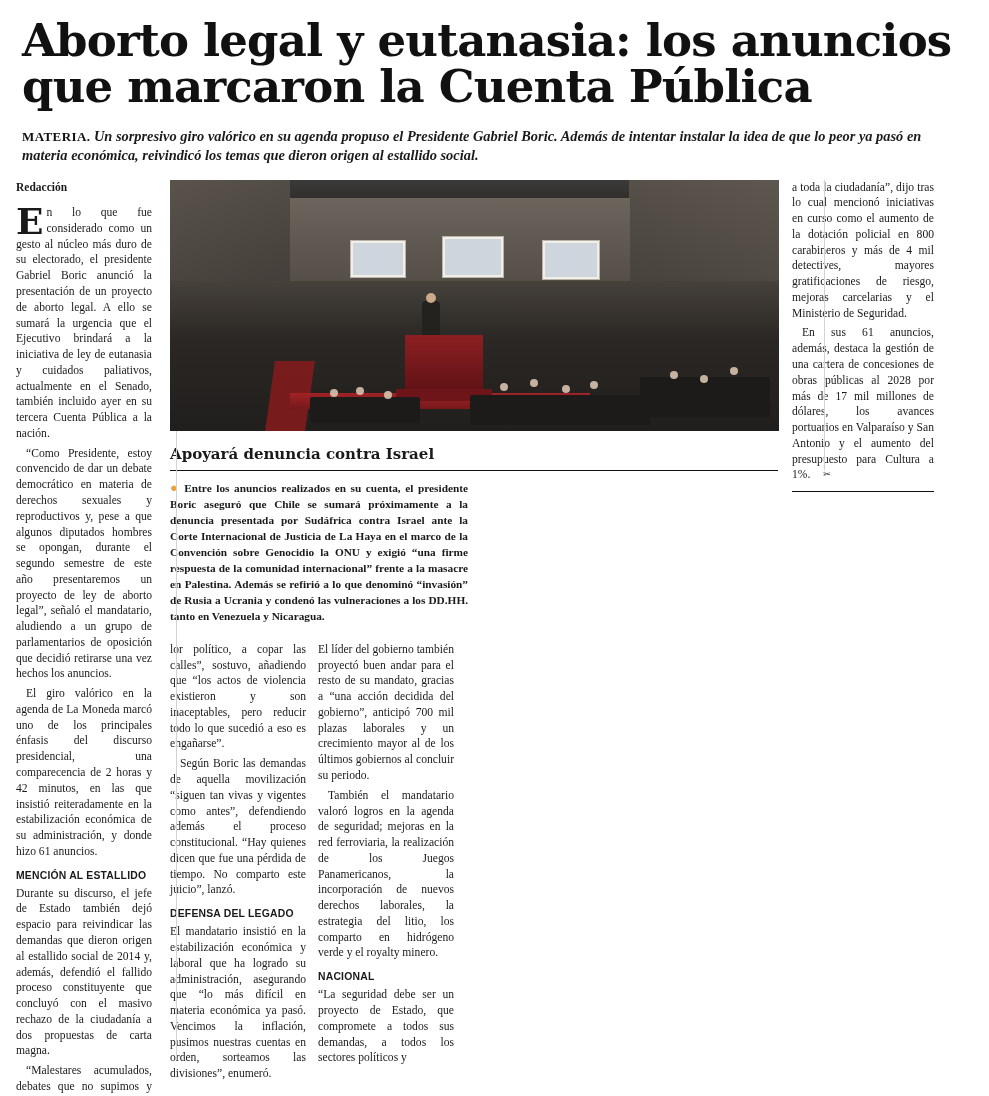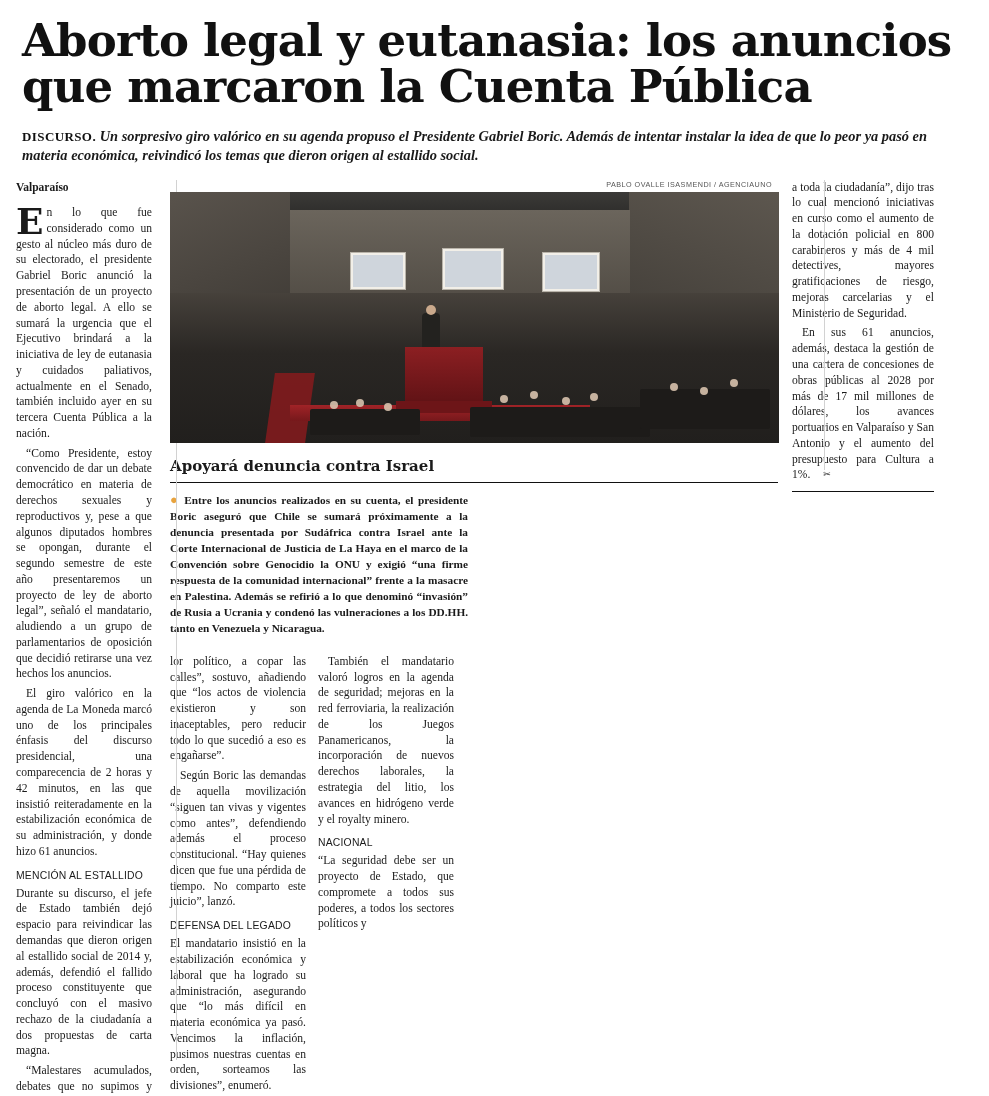--- a/index.html
+++ b/index.html
@@ -78,21 +78,21 @@
   .dropcap {
     float: left;
     font-family: "DejaVu Serif", serif;
     font-weight: bold;
     font-size: 36px;
     line-height: 0.82;
     margin: 2px 3px 0 0;
   }
   .subhead {
     font-family: "Liberation Sans", sans-serif;
-    font-weight: normal;
+    font-weight: bold;
     font-size: 10.4px;
     letter-spacing: 0.2px;
     margin: 9px 0 3px 0;
     text-align: left;
   }
 
   
   .center {
     width: 620px;
     padding: 0 6px;
@@ -202,45 +202,44 @@
   .ph-tv-inner { position:absolute; inset:2px; background:#cfd5dc; }
 </style>
 </head>
 <body>
 
 <div class="page">
 
   <h1 class="headline">Aborto legal y eutanasia: los anuncios que marcaron la Cuenta Pública</h1>
 
   <div class="deck">
-    <span class="kicker">DISCURSO.</span>
+    <span class="kicker">MATERIA.</span>
     <span>Un sorpresivo giro valórico en su agenda propuso el Presidente Gabriel Boric. Además de intentar instalar la idea de que lo peor ya pasó en materia económica, reivindicó los temas que dieron origen al estallido social.</span>
   </div>
 
   <div class="body-wrap">
 
     <div class="vrule" style="left:160px; height:880px;"></div>
     <div class="vrule" style="left:808px; height:290px;"></div>
 
     <div class="col col1">
-      <div class="redaccion">Valparaíso</div>
+      <div class="redaccion">Redacción</div>
 
       <p class="first dropcap-para"><span class="dropcap">E</span><span>n lo que fue considerado como un gesto al núcleo más duro de su electorado, el presidente Gabriel Boric anunció la presentación de un proyecto de aborto legal. A ello se sumará la urgencia que el Ejecutivo brindará a la iniciativa de ley de eutanasia y cuidados paliativos, actualmente en el Senado, también incluido ayer en su tercera Cuenta Pública a la nación.</span></p>
 
       <p>“Como Presidente, estoy convencido de dar un debate democrático en materia de derechos sexuales y reproductivos y, pese a que algunos diputados hombres se opongan, durante el segundo semestre de este año presentaremos un proyecto de ley de aborto legal”, señaló el mandatario, aludiendo a un grupo de parlamentarios de oposición que decidió retirarse una vez hechos los anuncios.</p>
       <p>El giro valórico en la agenda de La Moneda marcó uno de los principales énfasis del discurso presidencial, una comparecencia de 2 horas y 42 minutos, en las que insistió reiteradamente en la estabilización económica de su administración, y donde hizo 61 anuncios.</p>
 
       <div class="subhead">MENCIÓN AL ESTALLIDO</div>
       <p class="first">Durante su discurso, el jefe de Estado también dejó espacio para reivindicar las demandas que dieron origen al estallido social de 2014 y, además, defendió el fallido proceso constituyente que concluyó con el masivo rechazo de la ciudadanía a dos propuestas de carta magna.</p>
       <p>“Malestares acumulados, debates que no supimos y decisiones que no se tomaron a tiempo y que siguen todavía pendientes, condujeron a cientos de miles de chilenos y chilenas, sin distinción de co-</p>
     </div>
 
     <div class="center">
 
-      <div class="credit">PABLO OVALLE ISASMENDI / AGENCIAUNO</div>
 
       <div class="photo">
         <div class="ph-ceiling"></div>
         <div class="ph-ceil-band"></div>
         <div class="ph-left-wall"></div>
         <div class="ph-right-wall"></div>
         <div class="ph-screenwall"></div>
 
         <div class="ph-tvbox" style="left:180px; top:60px; width:56px; height:38px;">
             <div class="ph-tv-inner"></div>
@@ -284,23 +283,24 @@
       </div>
 
       <div class="lower">
         <div class="col lcol">
           <p class="first">lor político, a copar las calles”, sostuvo, añadiendo que “los actos de violencia existieron y son inaceptables, pero reducir todo lo que sucedió a eso es engañarse”.</p>
           <p>Según Boric las demandas de aquella movilización “siguen tan vivas y vigentes como antes”, defendiendo además el proceso constitucional. “Hay quienes dicen que fue una pérdida de tiempo. No comparto este juicio”, lanzó.</p>
           <div class="subhead">DEFENSA DEL LEGADO</div>
           <p class="first">El mandatario insistió en la estabilización económica y laboral que ha logrado su administración, asegurando que “lo más difícil en materia económica ya pasó. Vencimos la inflación, pusimos nuestras cuentas en orden, sorteamos las divisiones”, enumeró.</p>
         </div>
         <div class="col lcol">
-          <p>También el mandatario valoró logros en la agenda de seguridad; mejoras en la red ferroviaria, la realización de los Juegos Panamericanos, la incorporación de nuevos derechos laborales, la estrategia del litio, los avances en hidrógeno verde y el royalty minero.</p>
+          <p class="first">El líder del gobierno también proyectó buen andar para el resto de su mandato, gracias a “una acción decidida del gobierno”, anticipó 700 mil plazas laborales y un crecimiento mayor al de los últimos gobiernos al concluir su periodo.</p>
+          <p>También el mandatario valoró logros en la agenda de seguridad; mejoras en la red ferroviaria, la realización de los Juegos Panamericanos, la incorporación de nuevos derechos laborales, la estrategia del litio, los comparto en hidrógeno verde y el royalty minero.</p>
           <div class="subhead">NACIONAL</div>
-          <p class="first">“La seguridad debe ser un proyecto de Estado, que compromete a todos sus poderes, a todos los sectores políticos y</p>
+          <p class="first">“La seguridad debe ser un proyecto de Estado, que compromete a todos sus demandas, a todos los sectores políticos y</p>
         </div>
       </div>
     </div>
 
     <div class="col right">
       <p class="first">a toda la ciudadanía”, dijo tras lo cual mencionó iniciativas en curso como el aumento de la dotación policial en 800 carabineros y más de 4 mil detectives, mayores gratificaciones de riesgo, mejoras carcelarias y el Ministerio de Seguridad.</p>
       <p><span>En sus 61 anuncios, además, destaca la gestión de una cartera de concesiones de obras públicas al 2028 por más de 17 mil millones de dólares, los avances portuarios en Valparaíso y San Antonio y el aumento del presupuesto para Cultura a 1%.</span> <span class="endmark">✂</span></p>
       <div class="right-rule"></div>
     </div>
 

